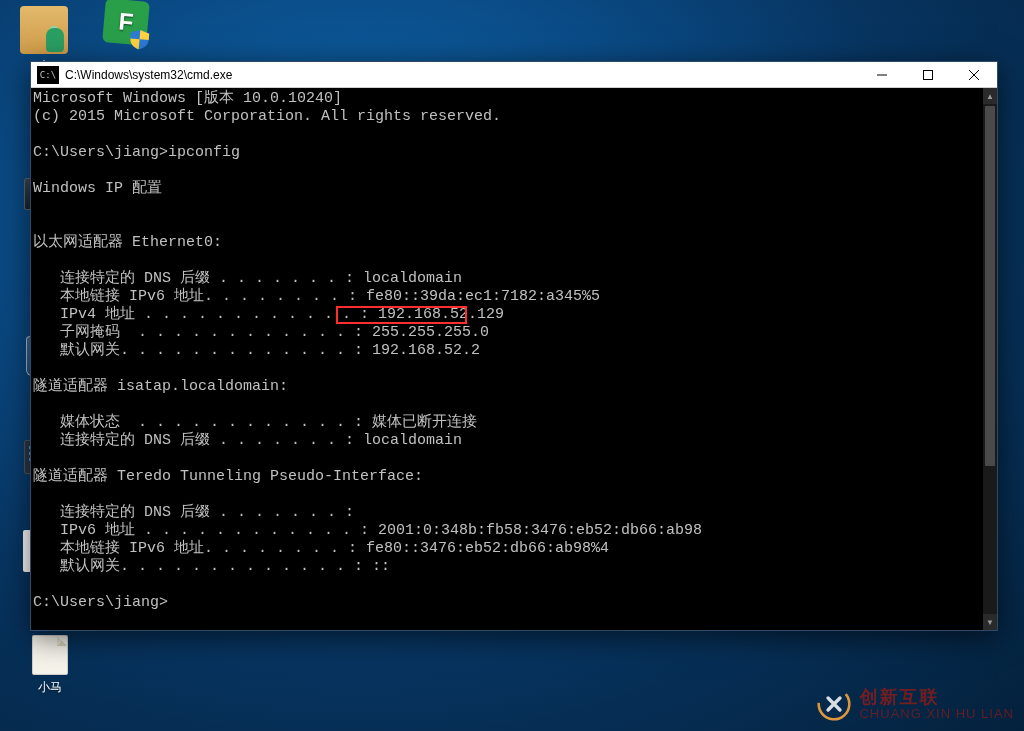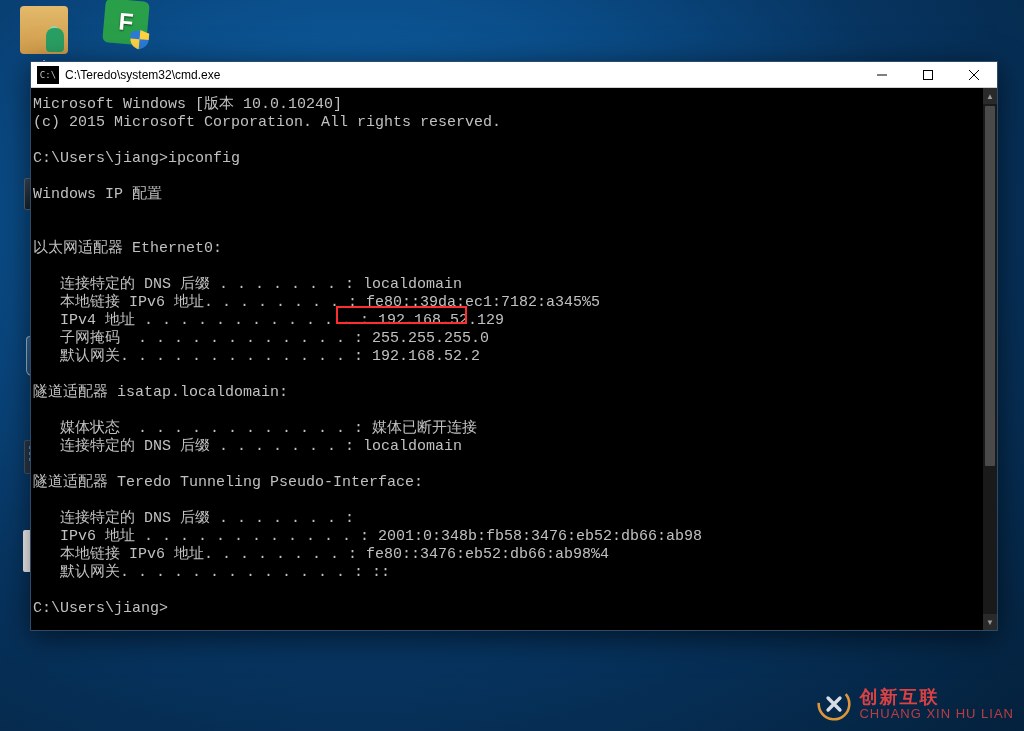--- a/index.html
+++ b/index.html
@@ -76,21 +76,21 @@
   }
   .winbtn svg { width: 10px; height: 10px; }
 
   .termwrap { position:relative; flex:1; background:#000; overflow:hidden; }
   .terminal {
     position:absolute; left:0; right:14px; top:0; bottom:0;
     color: #c0c0c0;
     font-family: "NSimSun", "SimSun", "Consolas", "Courier New", monospace;
     font-size: 15px;
     line-height: 18px;
-    padding: 8px 2px 2px 2px;
+    padding: 2px 2px 2px 2px;
     white-space: pre;
     letter-spacing: 0;
   }
   .terminal .highlight-box {
     position:absolute;
     border: 2px solid #ff2d2d;
     pointer-events: none;
   }
   .scrollbar {
     position:absolute; right:0; top:0; bottom:0; width:14px;
@@ -105,21 +105,21 @@
   .scrollbar .arrow.down { bottom:0; }
   .scrollbar .thumb {
     position:absolute; left:2px; right:2px; top:18px; height:360px;
     background:#4a4a4a; border-radius:1px;
   }
 
   
   .watermark {
     position:absolute; right:10px; bottom:10px;
     display:flex; align-items:center; gap:8px;
-    color:#ef4444; opacity:.92;
+    color:#7f1d1d; opacity:.92;
     font-family: "Microsoft YaHei", sans-serif;
   }
   .watermark .logo { width:34px; height:34px; }
   .watermark .txt { display:flex; flex-direction:column; line-height:1.05; }
   .watermark .cn { font-size:18px; font-weight:700; letter-spacing:2px; }
   .watermark .en { font-size:13px; letter-spacing:1px; opacity:.85; }
 </style>
 </head>
 <body>
 
@@ -159,27 +159,31 @@
 
   <div class="dicon edge-icon">
     <div class="glyph">
       <svg viewBox="0 0 32 32">
           <path d="M4 18 C4 9 12 4 18 4 C26 4 30 10 30 15 C30 18 28 20 25 20 L12 20 C12 24 16 27 21 27 C24 27 26 26 28 24 C26 29 21 31 16 31 C8 31 4 25 4 18 Z" fill="#1f6fc5"></path>
         </svg>
     </div>
     <div>Mi</div>
   </div>
 
+  <div class="dicon note-icon">
+    <div class="glyph"></div>
+    <div>小马</div>
+  </div>
 
 </div>
 
 <div class="window">
   <div class="titlebar">
     <div class="ticon">C:\</div>
-    <div class="title">C:\Teredo\system32\cmd.exe</div>
+    <div class="title">C:\Windows\system32\cmd.exe</div>
     <div class="spacer"></div>
     <div class="winbtn">
       <svg viewBox="0 0 10 10">
           <path d="M0 5 H10" stroke="#000" stroke-width="1"></path>
         </svg>
     </div>
     <div class="winbtn">
       <svg viewBox="0 0 10 10">
           <rect x="0.5" y="0.5" width="9" height="9" fill="none" stroke="#000" stroke-width="1"></rect>
         </svg>

